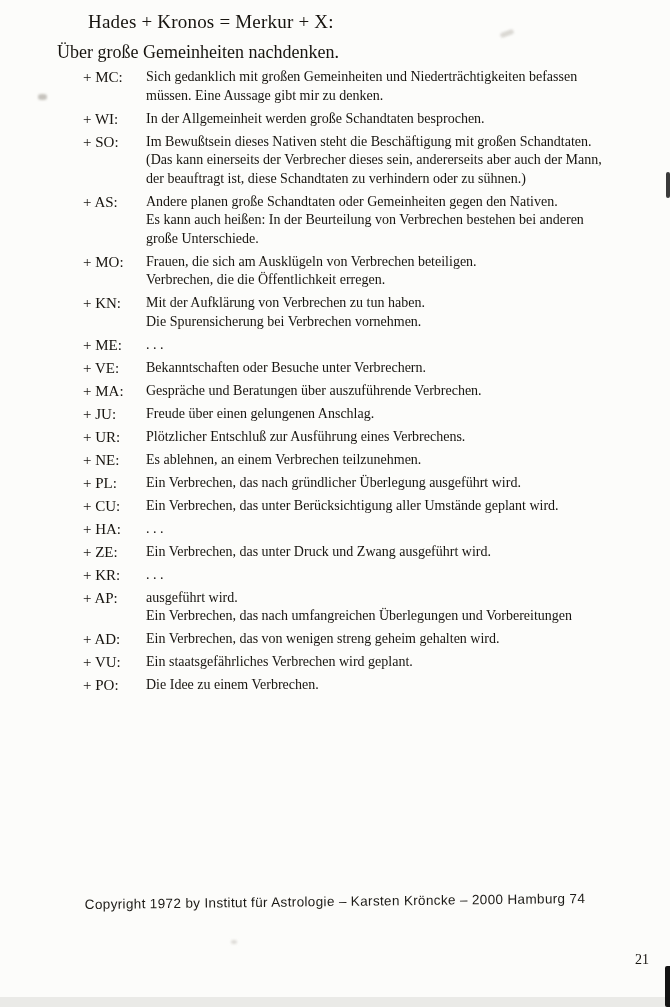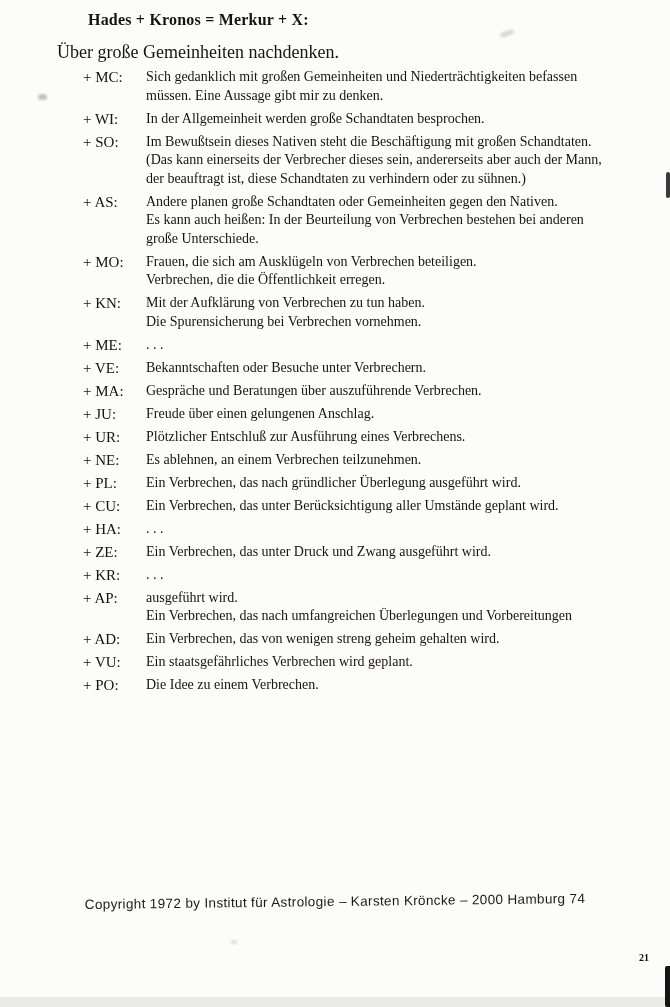--- a/index.html
+++ b/index.html
@@ -8,21 +8,21 @@
     background: #fcfcfa;
     font-family: "Liberation Serif", "DejaVu Serif", serif;
     color: #17140f;
     overflow: hidden;
     position: relative;
   }
   .page { position: absolute; inset: 0; }
 
   .heading {
     position: absolute; left: 88px; top: 11px;
-    font-size: 16px; font-weight: 700; letter-spacing: 0.2px;
+    font-size: 19px; font-weight: 400; letter-spacing: 0.2px;
     white-space: nowrap;
   }
   .intro {
     position: absolute; left: 57px; top: 42px;
     font-size: 18px; white-space: nowrap;
   }
   .entries {
     position: absolute; left: 57px; top: 68px; width: 600px; margin-left: 26px;
   }
   .entry { display: flex; margin-bottom: 4.5px; }
@@ -39,21 +39,21 @@
     position: absolute; left: 0; top: 894px; width: 670px;
     text-align: center;
     font-family: "Liberation Sans", "DejaVu Sans", sans-serif;
     font-size: 13.5px; letter-spacing: 0.35px;
     transform: rotate(-0.7deg);
     color: #1c1a16;
     white-space: nowrap;
   }
   .page-number {
     position: absolute; right: 21px; top: 952px;
-    font-size: 10px; font-weight: 700; text-align: center;
+    font-size: 14px; font-weight: 400; text-align: center;
   }
 
   
   .bottom-strip {
     position: absolute; left: 0; bottom: 0; width: 670px; height: 10px;
     background: #eaeae7;
   }
   .scan-bar-bottom-right {
     position: absolute; right: 0; top: 966px; width: 5px; height: 41px;
     background: #141414; border-radius: 2px 0 0 2px;

